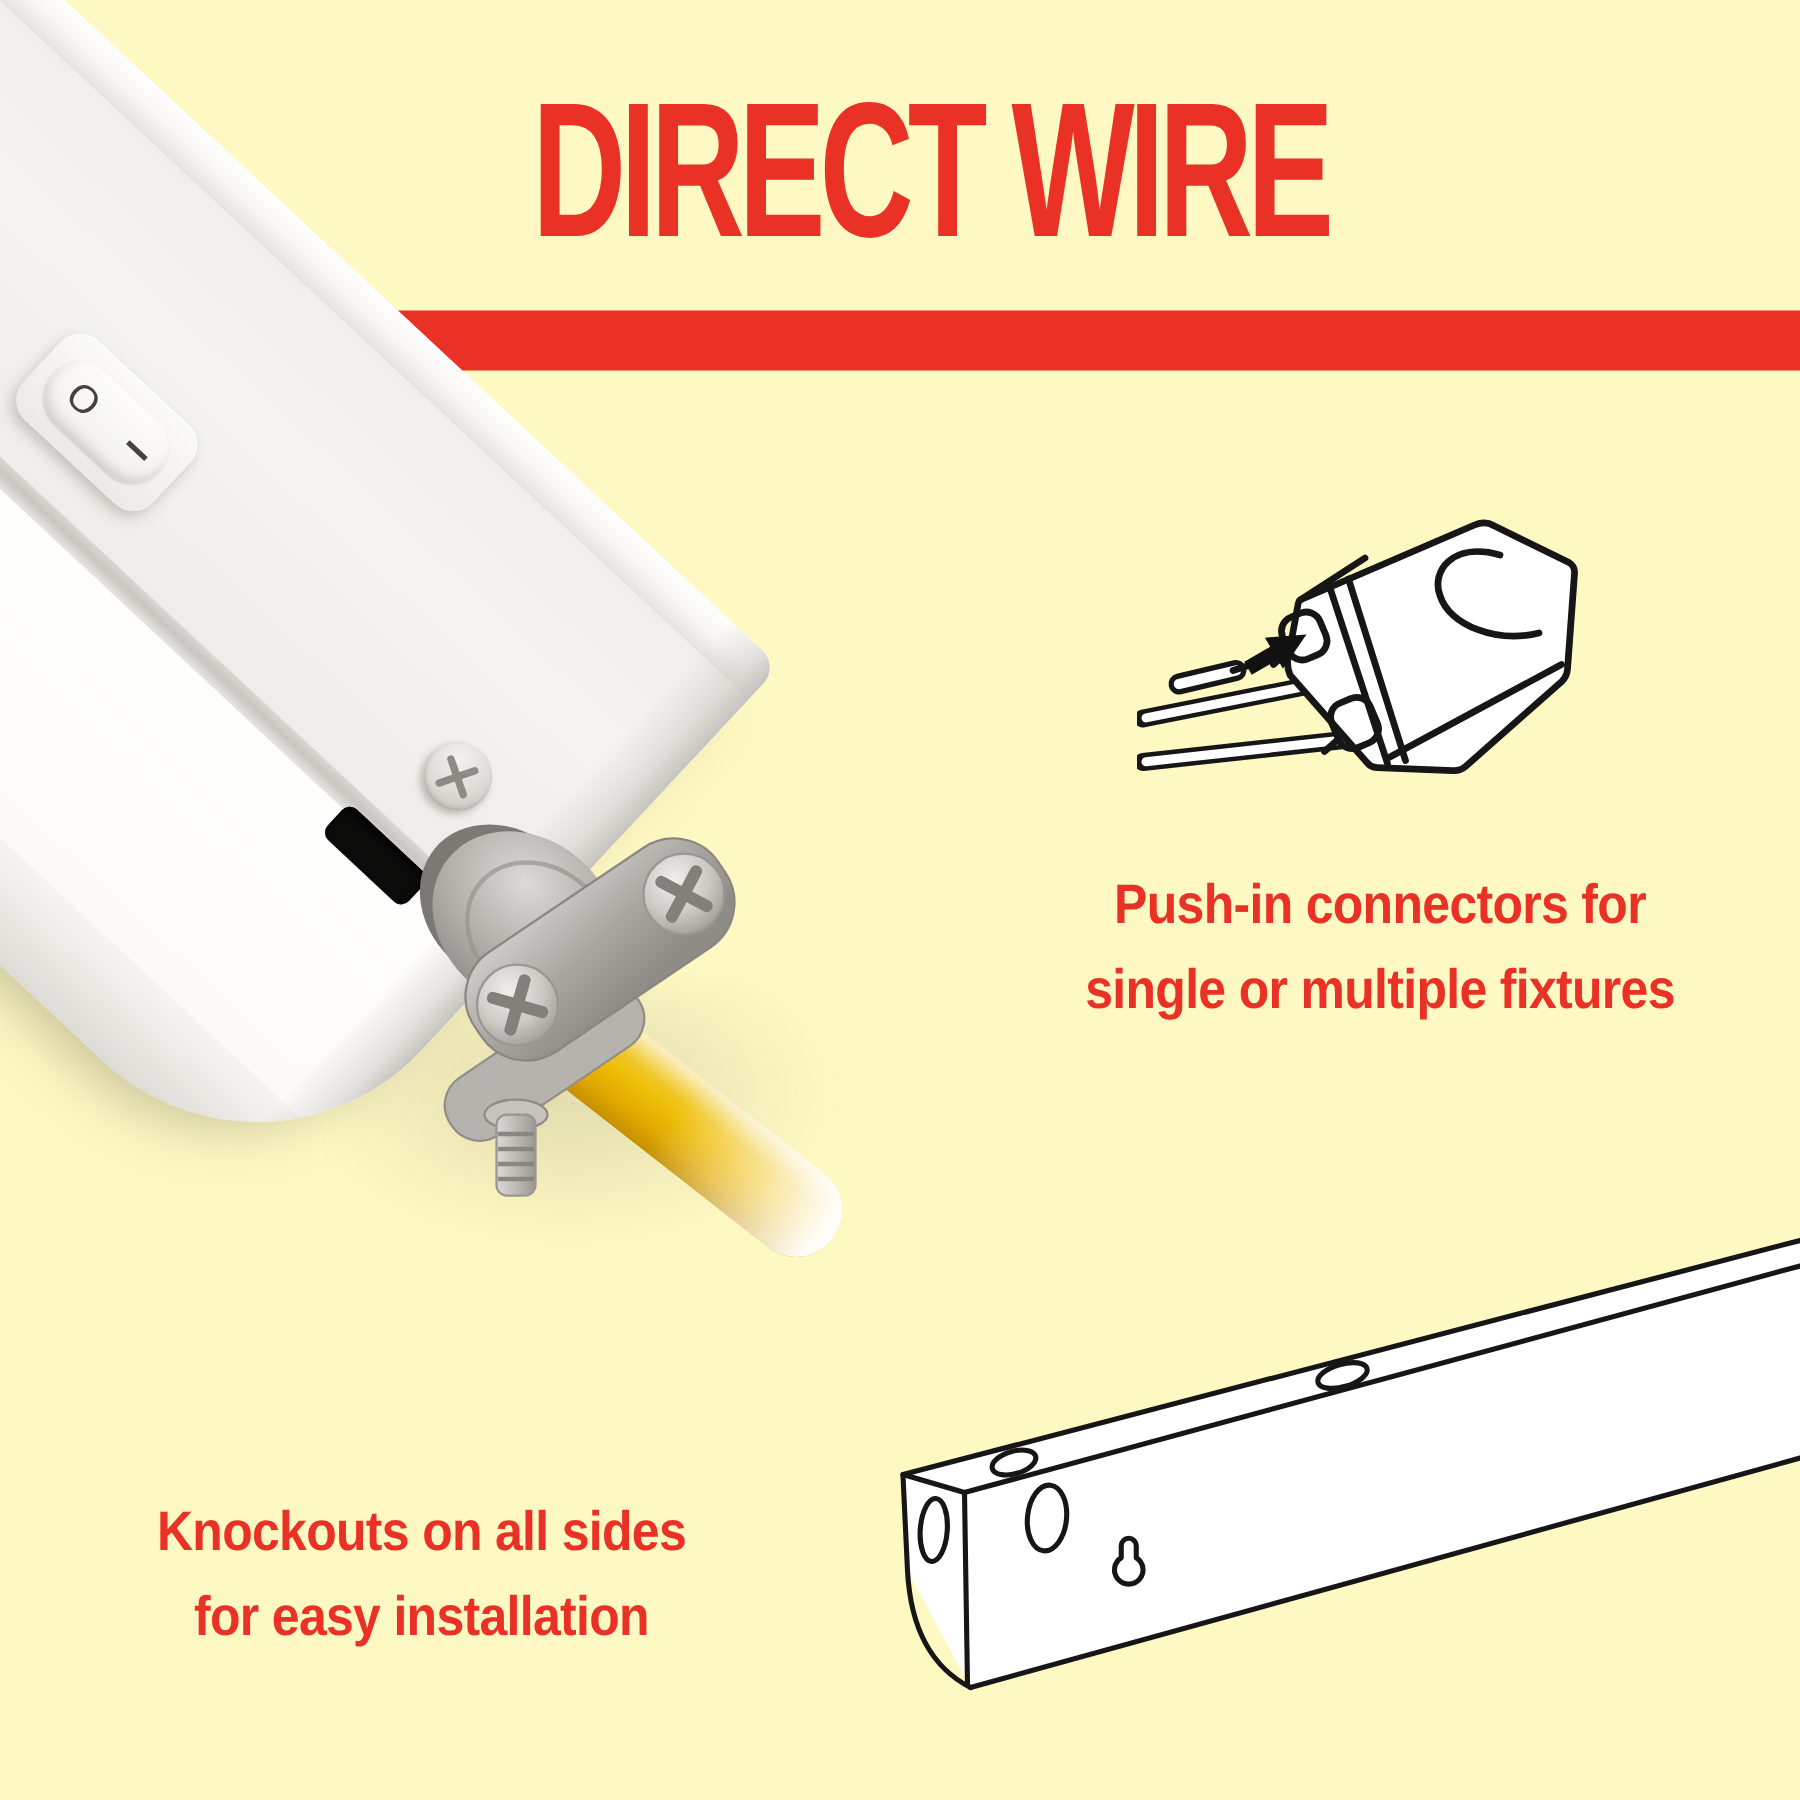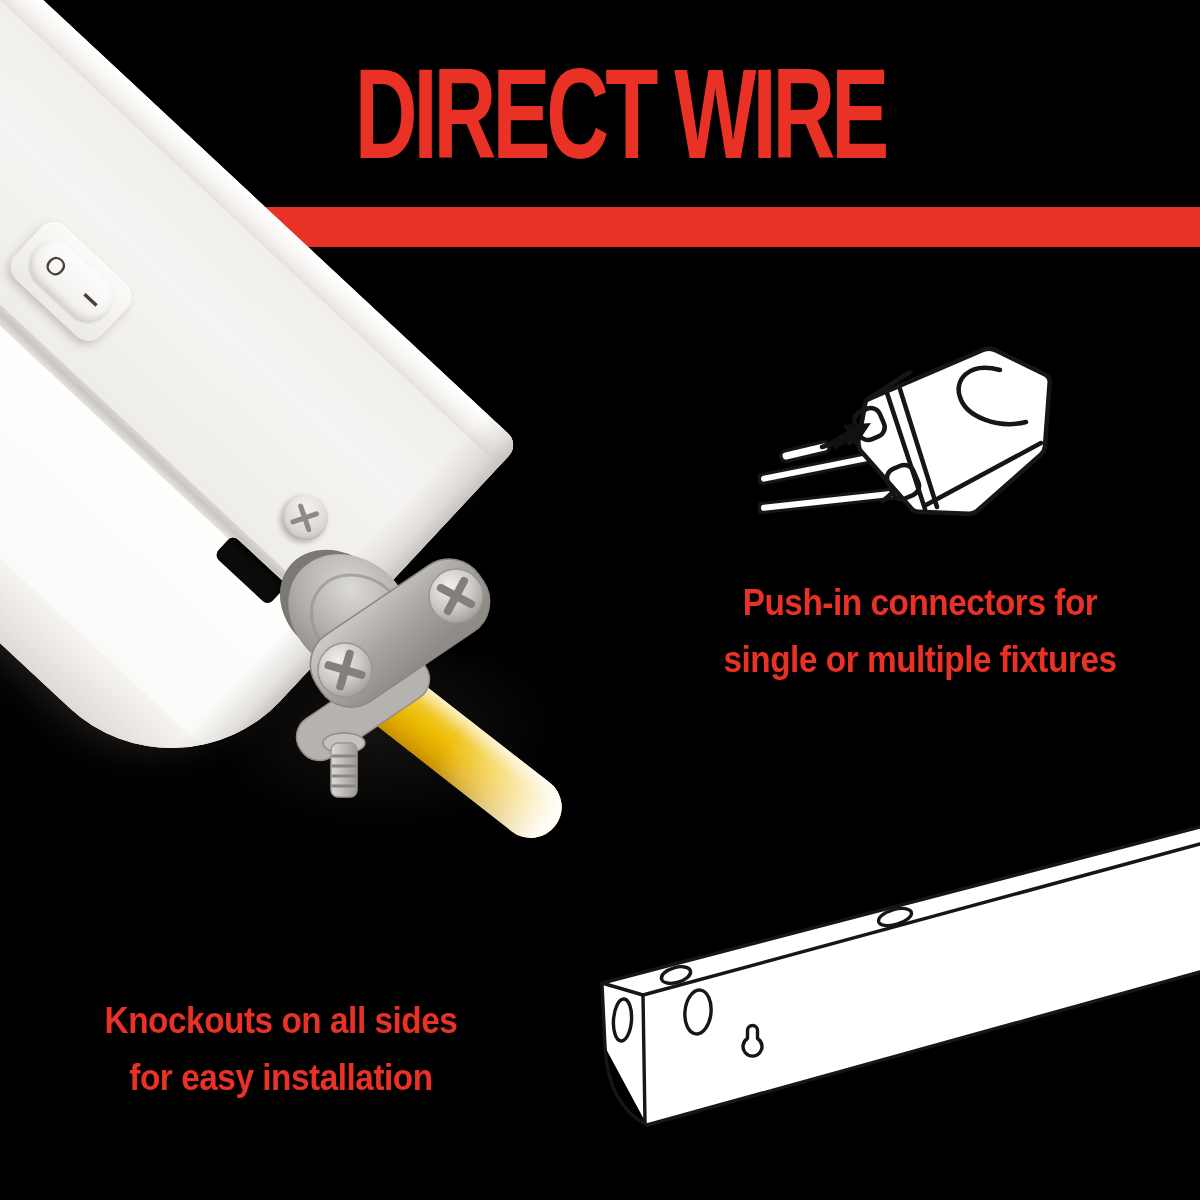--- a/index.html
+++ b/index.html
@@ -1,16 +1,16 @@
 <!DOCTYPE html>
 <html><head>
 <meta charset="utf-8">
 <style>
   html,body{margin:0;padding:0;background:#fff;}
-  .canvas{position:relative;width:1200px;height:1200px;overflow:hidden;background:#000000;
+  .canvas{position:relative;width:1200px;height:1200px;overflow:hidden;background:#fef9c3;
           font-family:"Liberation Sans", sans-serif;}
 
   
   .title{position:absolute;left:620px;top:50px;z-index:5;white-space:nowrap;
          font-size:128px;line-height:128px;font-weight:bold;letter-spacing:-6px;
          color:#EA3126;transform:translateX(-50%) scaleX(0.68);}
   .red-band{position:absolute;left:0;top:207px;width:1200px;height:40px;background:#EA3126;z-index:1;}
 
   
   .photo{position:absolute;inset:0;z-index:2;}

